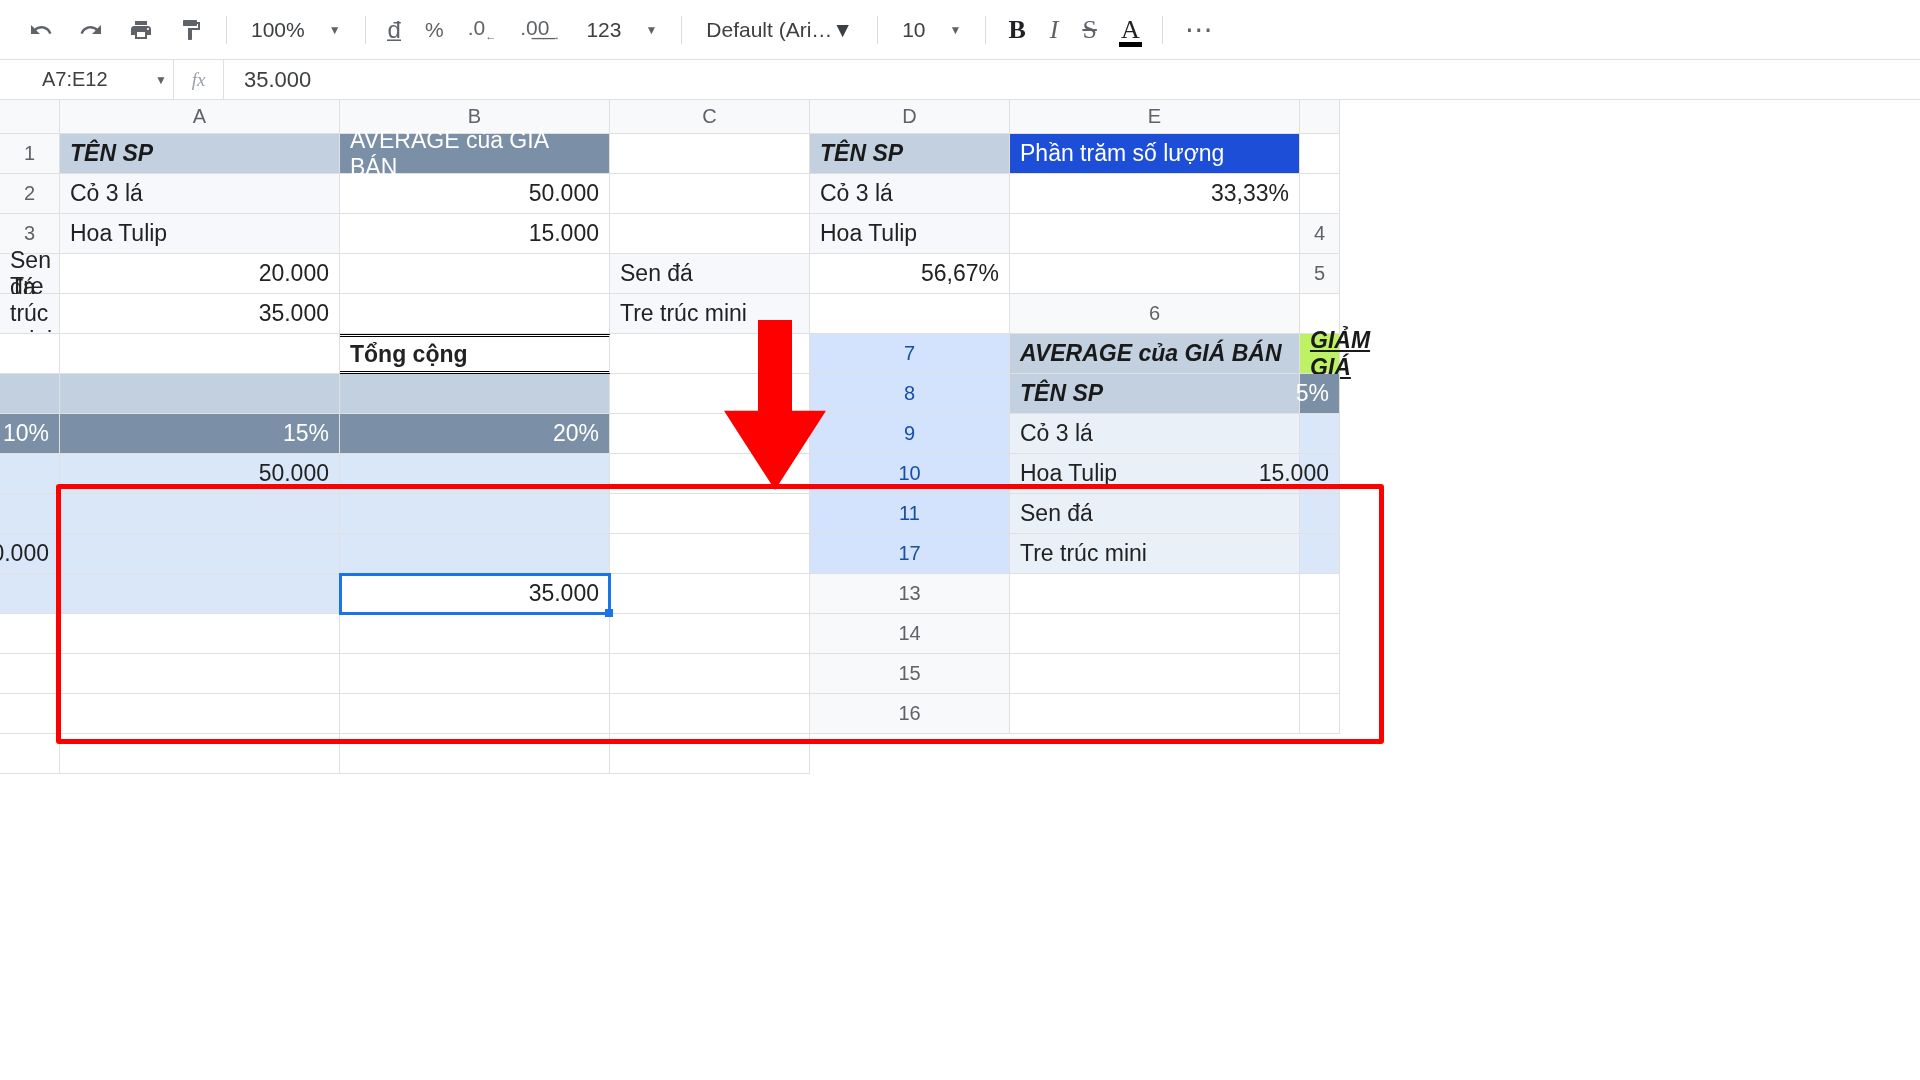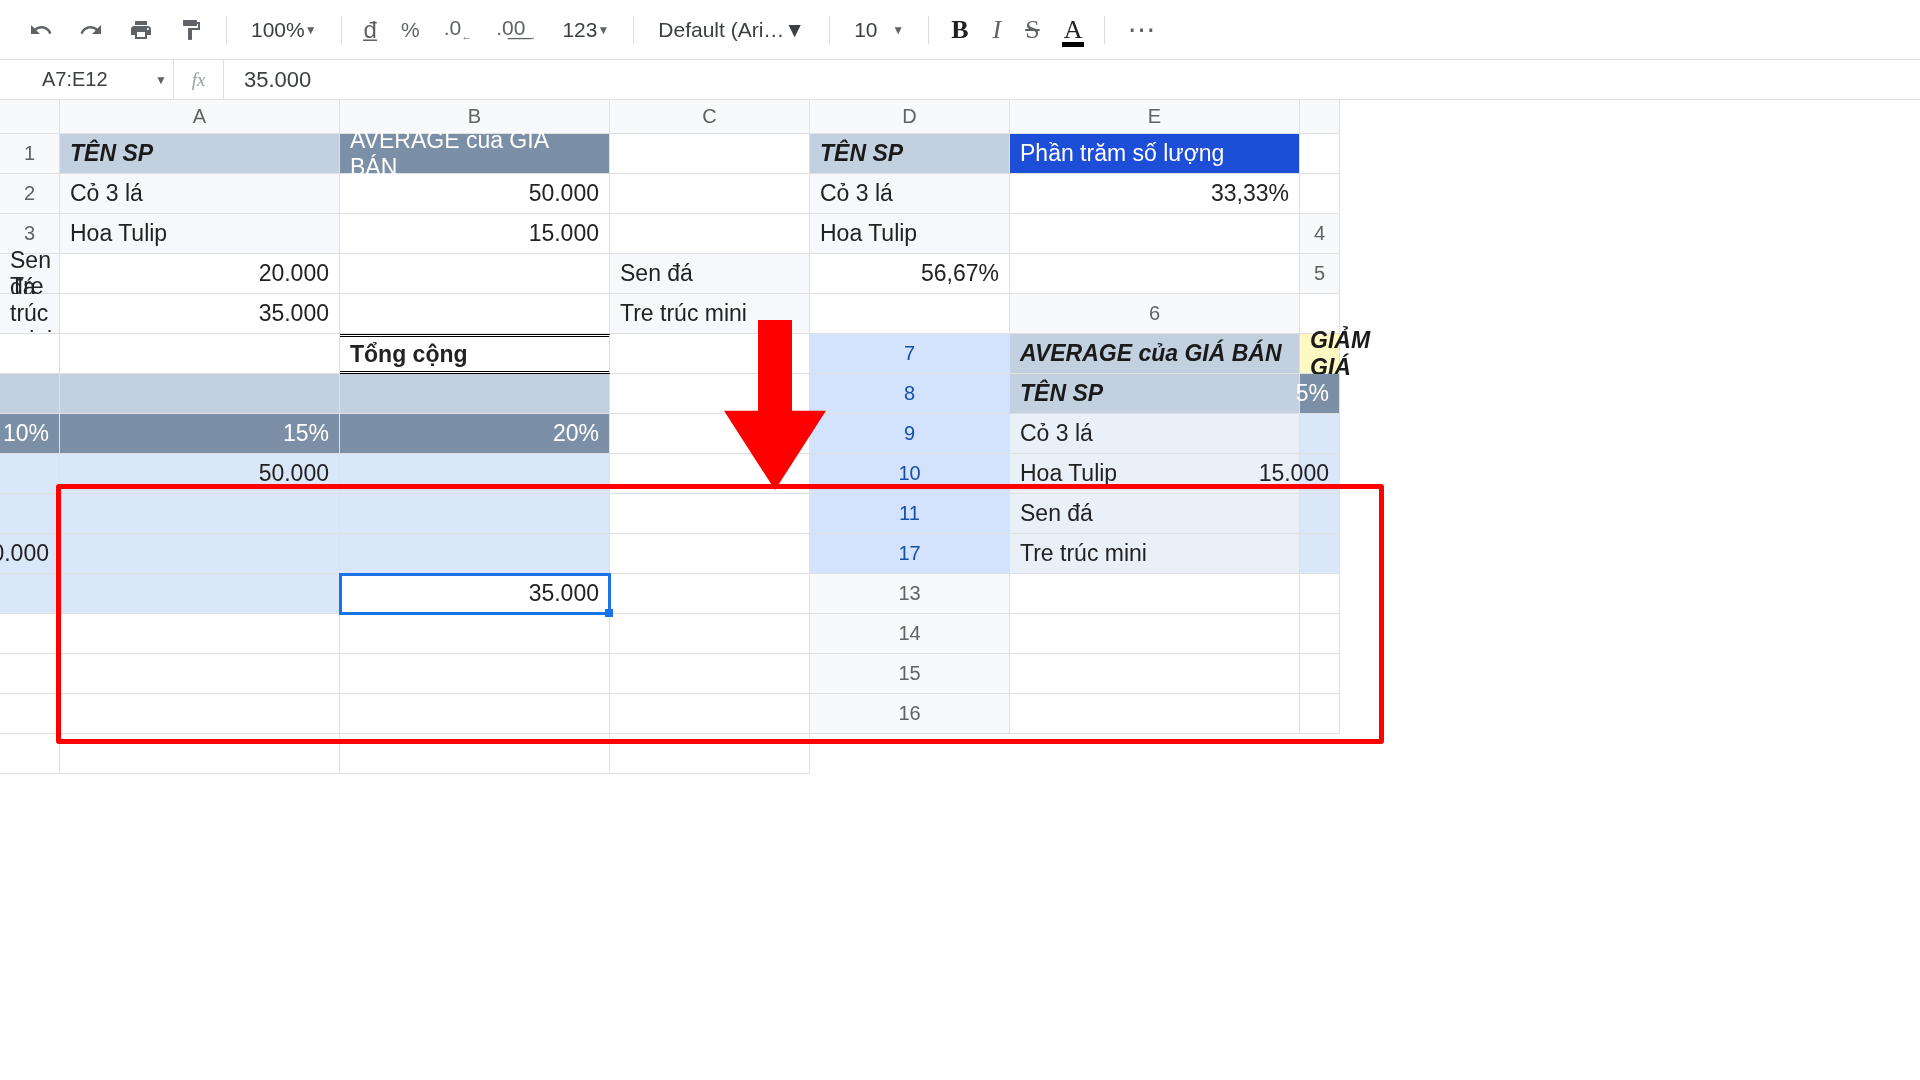--- a/index.html
+++ b/index.html
@@ -2,21 +2,21 @@
 <html><head>
 <meta charset="utf-8">
 <style>
   * { box-sizing: border-box; margin: 0; padding: 0; }
   body { font-family: Arial, sans-serif; background: #fff; font-size: 14px; color: #222; overflow: hidden; }
   
   .toolbar { height: 60px; display: flex; align-items: center; padding: 0 20px; gap: 8px; border-bottom: 1px solid #e0e0e0; }
   .tb-btn { width: 42px; height: 42px; display: flex; align-items: center; justify-content: center; border-radius: 4px; cursor: pointer; color: #5f6368; }
   .tb-btn svg { width: 24px; height: 24px; fill: #5f6368; }
   .tb-sep { width: 1px; height: 28px; background: #dadce0; margin: 0 6px; }
-  .tb-text { padding: 6px 10px; font-size: 21px; color: #3c4043; cursor: pointer; display: flex; align-items: center; gap: 0; text-align: center; }
+  .tb-text { padding: 6px 10px; font-size: 21px; color: #3c4043; cursor: pointer; display: flex; align-items: center; gap: 24px; text-align: center; }
   .tb-text .chev { font-size: 12px; color: #5f6368; }
   .tb-currency { font-size: 24px; padding: 0 8px; color: #5f6368; text-decoration: underline; cursor: pointer; }
   .tb-fmt { font-size: 21px; padding: 0 8px; color: #5f6368; cursor: pointer; }
   .tb-bold { font-weight: bold; font-size: 26px; padding: 0 8px; color: #202124; cursor: pointer; font-family: serif; }
   .tb-italic { font-style: italic; font-size: 26px; padding: 0 8px; color: #5f6368; cursor: pointer; font-family: serif; }
   .tb-strike { text-decoration: line-through; font-size: 26px; padding: 0 8px; color: #5f6368; cursor: pointer; font-family: serif; }
   .tb-color { font-size: 26px; padding: 0 8px; color: #202124; cursor: pointer; position: relative; font-family: serif; }
   .tb-color::after { content: ''; position: absolute; bottom: -2px; left: 6px; right: 6px; height: 5px; background: #000; }
   .tb-more { font-size: 28px; padding: 0 8px; color: #5f6368; cursor: pointer; letter-spacing: 2px; }
   .tb-font { font-size: 21px; padding: 6px 10px; color: #3c4043; cursor: pointer; min-width: 160px; display: flex; align-items: flex-start; justify-content: space-between; }
@@ -37,21 +37,21 @@
   .cell.right { justify-content: flex-end; text-align: center; }
   .cell.hdr-a { background: #c2d0df; color: #1a1a1a; font-style: italic; font-weight: bold; }
   .cell.hdr-b { background: #7b8fa6; color: #fff; font-weight: 500; }
   .cell.hdr-d { background: #c2d0df; color: #1a1a1a; font-style: italic; font-weight: bold; }
   .cell.hdr-e { background: #1d4ed8; color: #fff; font-weight: 500; }
   .cell.a-col-light { background: #f6f8fb; }
   .cell.d-bold { font-weight: bold; border-top: 3px double #000; border-bottom: 3px double #000; }
   .cell.e-bold { font-weight: bold; border-top: 3px double #000; border-bottom: 3px double #000; justify-content: flex-end; }
   
   .cell.pv-hdr1 { background: #c2d0df; color: #1a1a1a; font-style: italic; font-weight: bold; }
-  .cell.pv-hdr1-b { background: #fef9c3; color: #1a1a1a; font-style: italic; font-weight: bold; }
+  .cell.pv-hdr1-b { background: #bef264; color: #1a1a1a; font-style: italic; font-weight: bold; text-decoration: underline; }
   .cell.pv-colhdr { background: #7b8fa6; color: #fff; font-weight: 500; justify-content: flex-end; }
   .cell.pv-sel { background: #d9e7f9; }
   .cell.pv-sel-label { background: #e9f0f8; }
   .cell.active { outline: 3px solid #1a73e8; outline-offset: -2px; background: #fff; justify-content: flex-end; position: relative; }
   
   .red-arrow { position: absolute; left: 715px; top: 220px; width: 120px; height: 170px; pointer-events: none; }
   .red-arrow svg { width: 100%; height: 100%; }
   .red-box { position: absolute; left: 56px; top: 384px; width: 1328px; height: 260px; border: 5px solid #ff0000; pointer-events: none; border-radius: 3px; }
   
   .handle { position: absolute; right: -4px; bottom: -4px; width: 8px; height: 8px; background: #1a73e8; }

